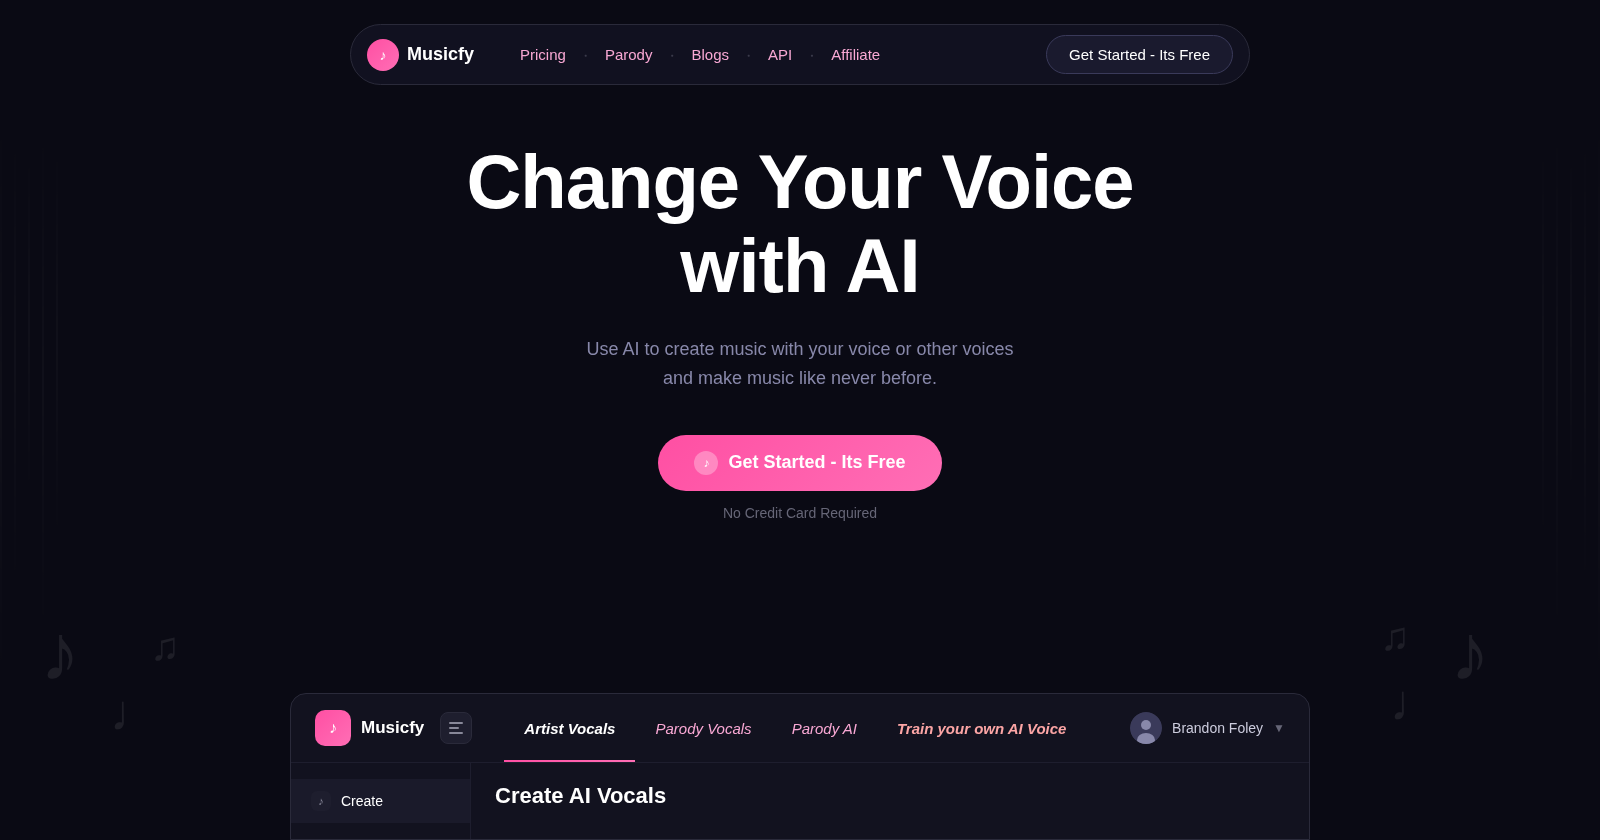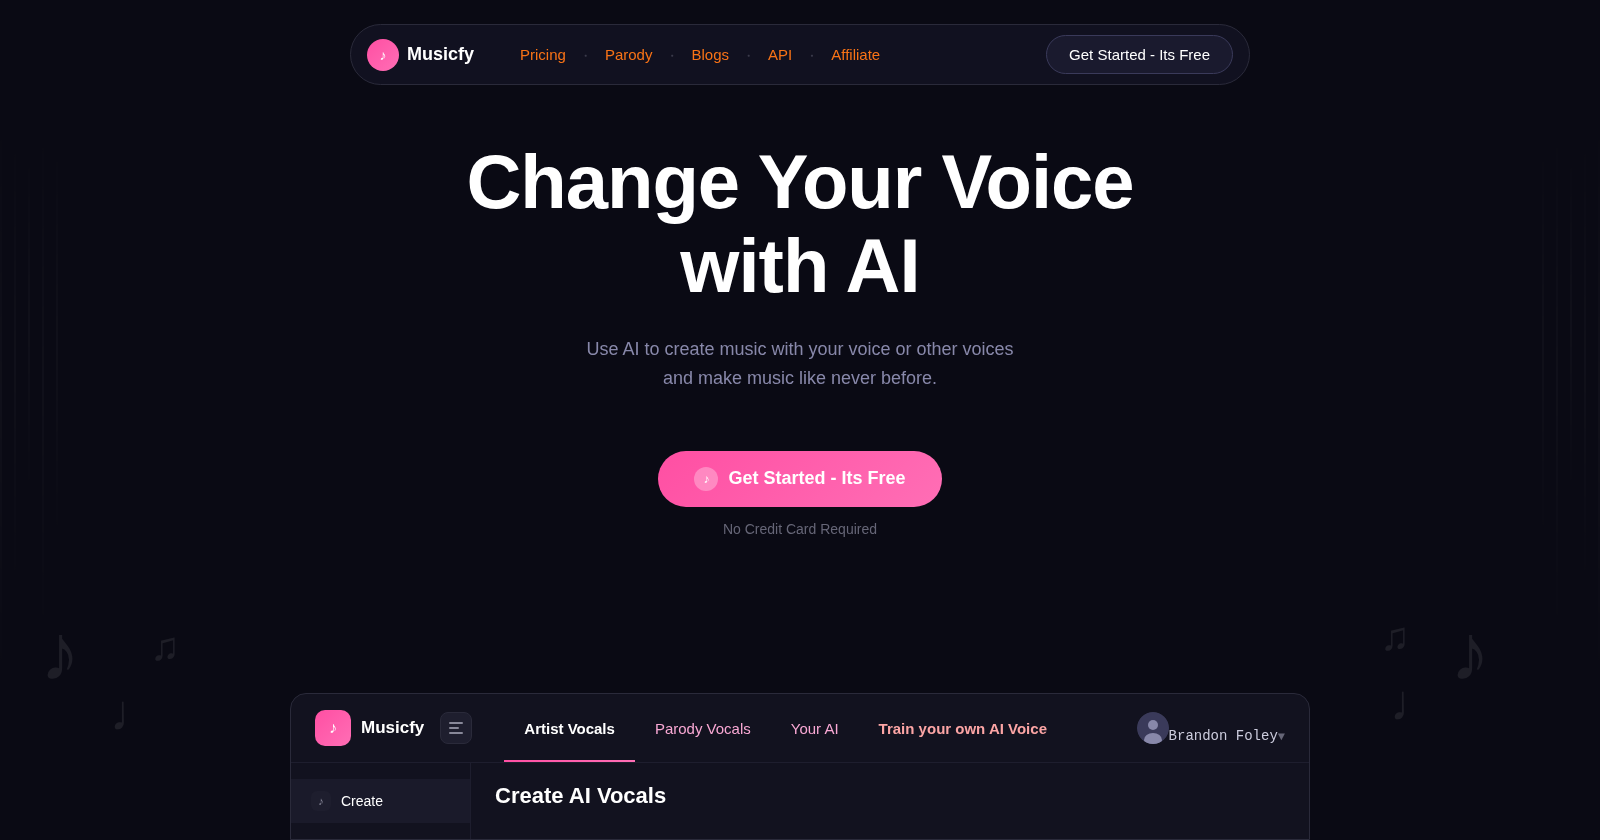--- a/index.html
+++ b/index.html
@@ -64,21 +64,21 @@
     }
 
     .nav-links {
       display: flex;
       align-items: center;
       gap: 4px;
       flex: 1;
     }
 
     .nav-link {
-      color: #f97316;
+      color: #f9a8d4;
       font-size: 15px;
       text-decoration: none;
       padding: 6px 14px;
       cursor: pointer;
     }
 
     .nav-separator {
       color: #3a3a4a;
       font-size: 5px;
     }
@@ -111,21 +111,21 @@
       color: #ffffff;
       line-height: 1.1;
       letter-spacing: -1px;
       margin-bottom: 28px;
     }
 
     .hero-subtitle {
       font-size: 18px;
       color: #8888aa;
       line-height: 1.6;
-      margin-bottom: 58px;
+      margin-bottom: 42px;
     }
 
     .hero-cta-btn {
       display: inline-flex;
       align-items: center;
       gap: 10px;
       background: linear-gradient(135deg, #ff4fa3, #ff6eb5);
       color: #ffffff;
       font-size: 18px;
       font-weight: 600;
@@ -211,20 +211,21 @@
       color: #888899;
       font-size: 14px;
     }
 
     .app-tabs {
       display: flex;
       align-items: flex-start;
       gap: 0;
       flex: 1;
       margin-left: 16px;
+      font-style: italic;
     }
 
     .app-tab {
       color: #f9a8d4;
       font-size: 15px;
       padding: 8px 20px;
       cursor: pointer;
       position: relative;
     }
 
@@ -238,24 +239,24 @@
       position: absolute;
       bottom: -17px;
       left: 0;
       right: 0;
       height: 2px;
       background: linear-gradient(90deg, #ff4fa3, #ff6eb5);
     }
 
     .app-user {
       display: flex;
-      align-items: flex-end;
+      align-items: center;
+      gap: 10px;
       margin-left: auto;
       cursor: pointer;
-      font-family: Liberation Mono, monospace;
     }
 
     .app-user-avatar {
       width: 32px;
       height: 32px;
       border-radius: 50%;
       background: #2a2a3a;
       display: flex;
       align-items: center;
       justify-content: center;
@@ -406,21 +407,21 @@
       <svg width="14" height="12" viewBox="0 0 14 12" fill="none">
         <rect width="14" height="2" rx="1" fill="#888899"></rect>
         <rect y="5" width="10" height="2" rx="1" fill="#888899"></rect>
         <rect y="10" width="14" height="2" rx="1" fill="#888899"></rect>
       </svg>
     </button>
 
     <div class="app-tabs">
       <div class="app-tab active">Artist Vocals</div>
       <div class="app-tab">Parody Vocals</div>
-      <div class="app-tab">Your AI</div>
+      <div class="app-tab">Parody AI</div>
       <div class="app-tab" style="font-weight:700;color:#fca5a5;">Train your own AI Voice</div>
     </div>
 
     <div class="app-user">
       <div class="app-user-avatar">
         <svg width="32" height="32" viewBox="0 0 32 32">
           <circle cx="16" cy="16" r="16" fill="#3a3a5a"></circle>
           <circle cx="16" cy="13" r="5" fill="#8888aa"></circle>
           <ellipse cx="16" cy="28" rx="9" ry="7" fill="#8888aa"></ellipse>
         </svg>

